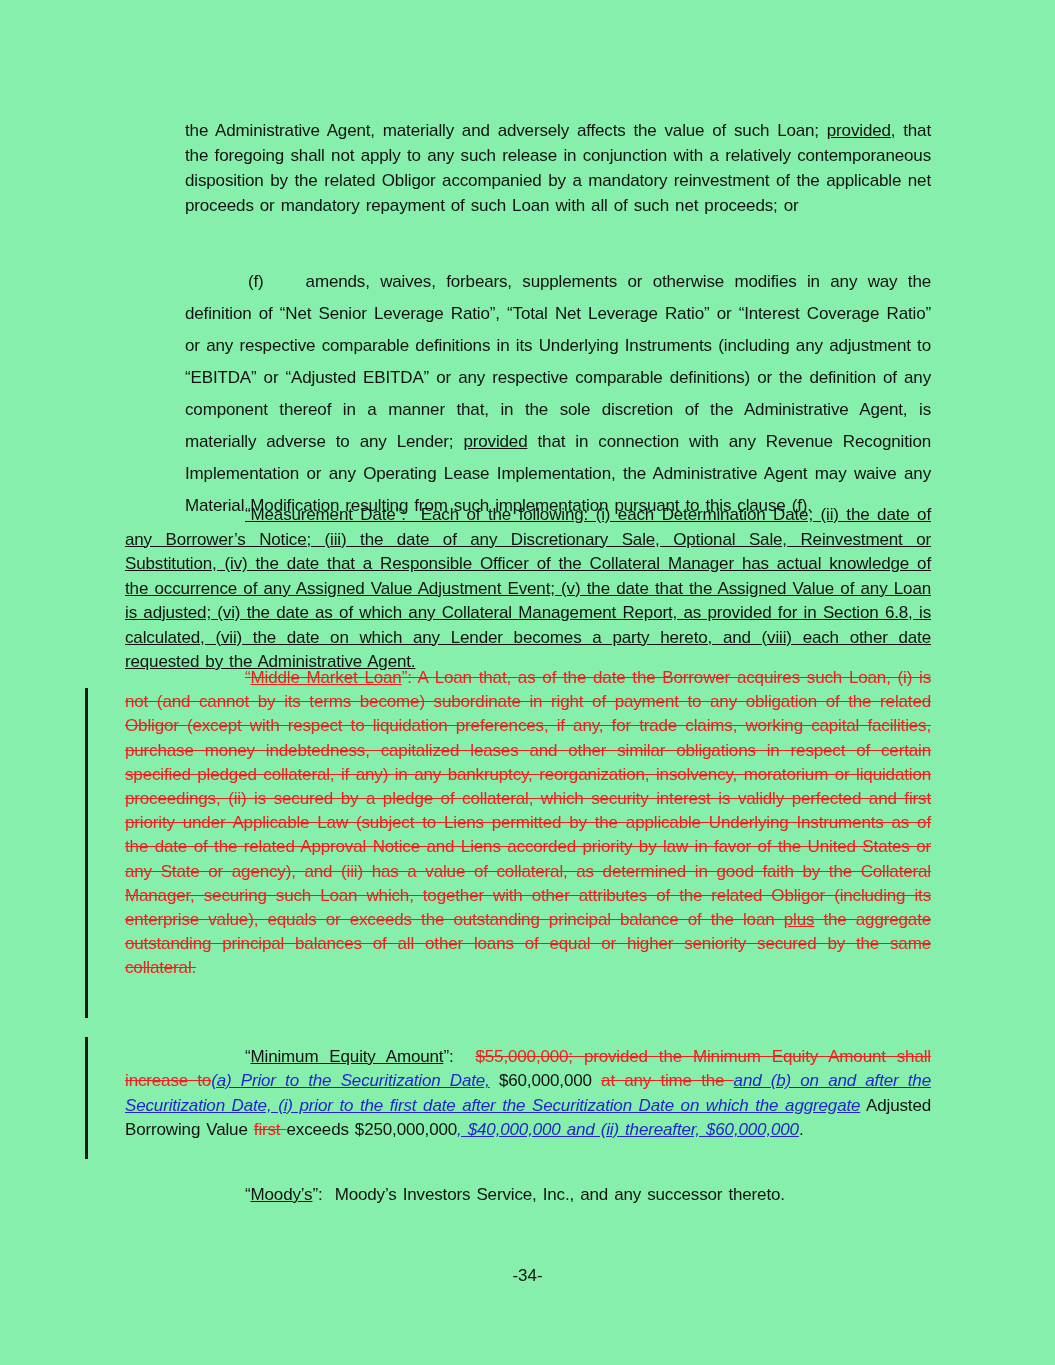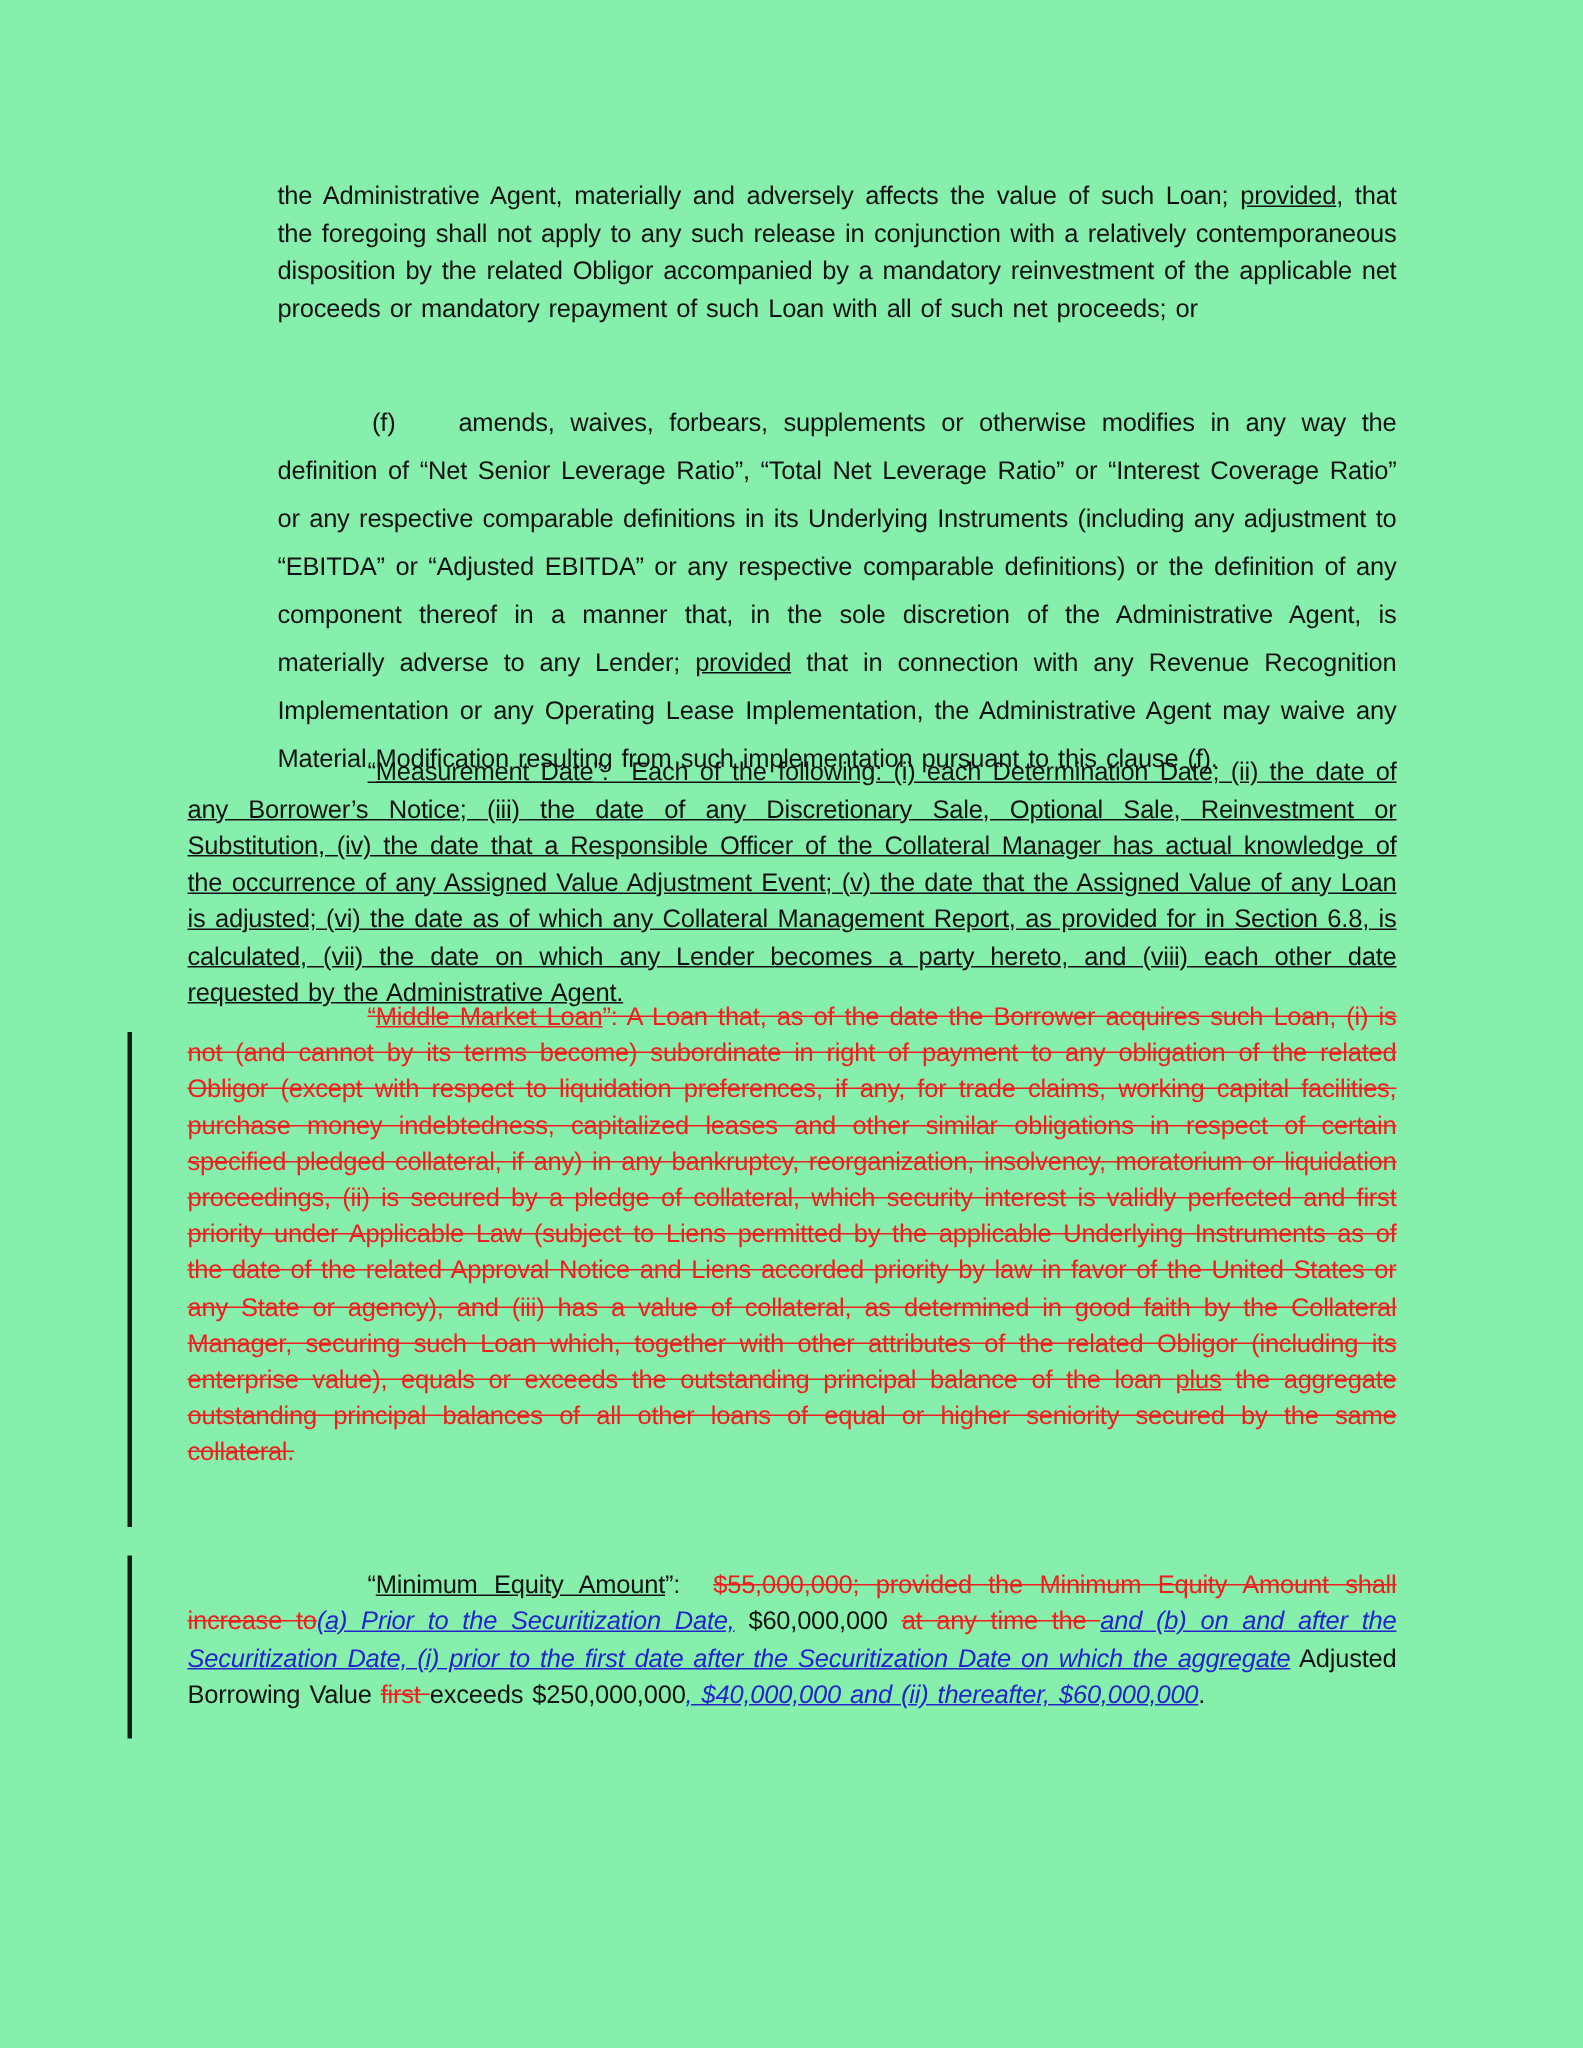--- a/index.html
+++ b/index.html
@@ -37,15 +37,17 @@
   <div class="para" id="p1"><span>the Administrative Agent, materially and adversely affects the value of such Loan; </span><span class="u">provided</span><span>, that the foregoing shall not apply to any such release in conjunction with a relatively contemporaneous disposition by the related Obligor accompanied by a mandatory reinvestment of the applicable net proceeds or mandatory repayment of such Loan with all of such net proceeds; or</span></div>
 
   <div class="para" id="p2"><span>(f)</span><span class="tab"></span><span>amends, waives, forbears, supplements or otherwise modifies in any way the definition of “Net Senior Leverage Ratio”, “Total Net Leverage Ratio” or “Interest Coverage Ratio” or any respective comparable definitions in its Underlying Instruments (including any adjustment to “EBITDA” or “Adjusted EBITDA” or any respective comparable definitions) or the definition of any component thereof in a manner that, in the sole discretion of the Administrative Agent, is materially adverse to any Lender; </span><span class="u">provided</span><span> that in connection with any Revenue Recognition Implementation or any Operating Lease Implementation, the Administrative Agent may waive any Material Modification resulting from such implementation pursuant to this clause (f).</span></div>
 
   <div class="para" id="p3"><span>“</span><span class="u">Measurement Date</span><span>”:&nbsp; Each of the following: (i) each Determination Date; (ii) the date of any Borrower’s Notice; (iii) the date of any Discretionary Sale, Optional Sale, Reinvestment or Substitution, (iv) the date that a Responsible Officer of the Collateral Manager has actual knowledge of the occurrence of any Assigned Value Adjustment Event; (v) the date that the Assigned Value of any Loan is adjusted; (vi) the date as of which any Collateral Management Report, as provided for in </span><span class="u">Section 6.8</span><span>, is calculated, (vii) the date on which any Lender becomes a party hereto, and (viii) each other date requested by the Administrative Agent.</span></div>
 
   <div class="para" id="p4"><span class="del">“</span><span class="del-u">Middle Market Loan</span><span class="del">”: A Loan that, as of the date the Borrower acquires such Loan, (i) is not (and cannot by its terms become) subordinate in right of payment to any obligation of the related Obligor (except with respect to liquidation preferences, if any, for trade claims, working capital facilities, purchase money indebtedness, capitalized leases and other similar obligations in respect of certain specified pledged collateral, if any) in any bankruptcy, reorganization, insolvency, moratorium or liquidation proceedings, (ii) is secured by a pledge of collateral, which security interest is validly perfected and first priority under Applicable Law (subject to Liens permitted by the applicable Underlying Instruments as of the date of the related Approval Notice and Liens accorded priority by law in favor of the United States or any State or agency), and (iii) has a value of collateral, as determined in good faith by the Collateral Manager, securing such Loan which, together with other attributes of the related Obligor (including its enterprise value), equals or exceeds the outstanding principal balance of the loan </span><span class="del-u">plus</span><span class="del"> the aggregate outstanding principal balances of all other loans of equal or higher seniority secured by the same collateral.</span></div>
 
   <div class="para" id="p5"><span>“</span><span class="u">Minimum Equity Amount</span><span>”:</span><span class="gap"></span><span class="del">$55,000,000; provided the Minimum Equity Amount shall increase to</span><span class="ins">(a) Prior to the Securitization Date,</span><span> $60,000,000 </span><span class="del">at any time the </span><span class="ins">and (b) on and after the Securitization Date, (i) prior to the first date after the Securitization Date on which the aggregate</span><span> Adjusted Borrowing Value </span><span class="del">first </span><span>exceeds $250,000,000</span><span class="ins">, $40,000,000 and (ii) thereafter, $60,000,000</span><span>.</span></div>
 
+  <div class="para" id="p6"><span>“</span><span class="u">Moody’s</span><span>”:&nbsp; Moody’s Investors Service, Inc., and any successor thereto.</span></div>
 
+  <div class="pageno">-34-</div>
 
 </div>
 
 </body></html>

